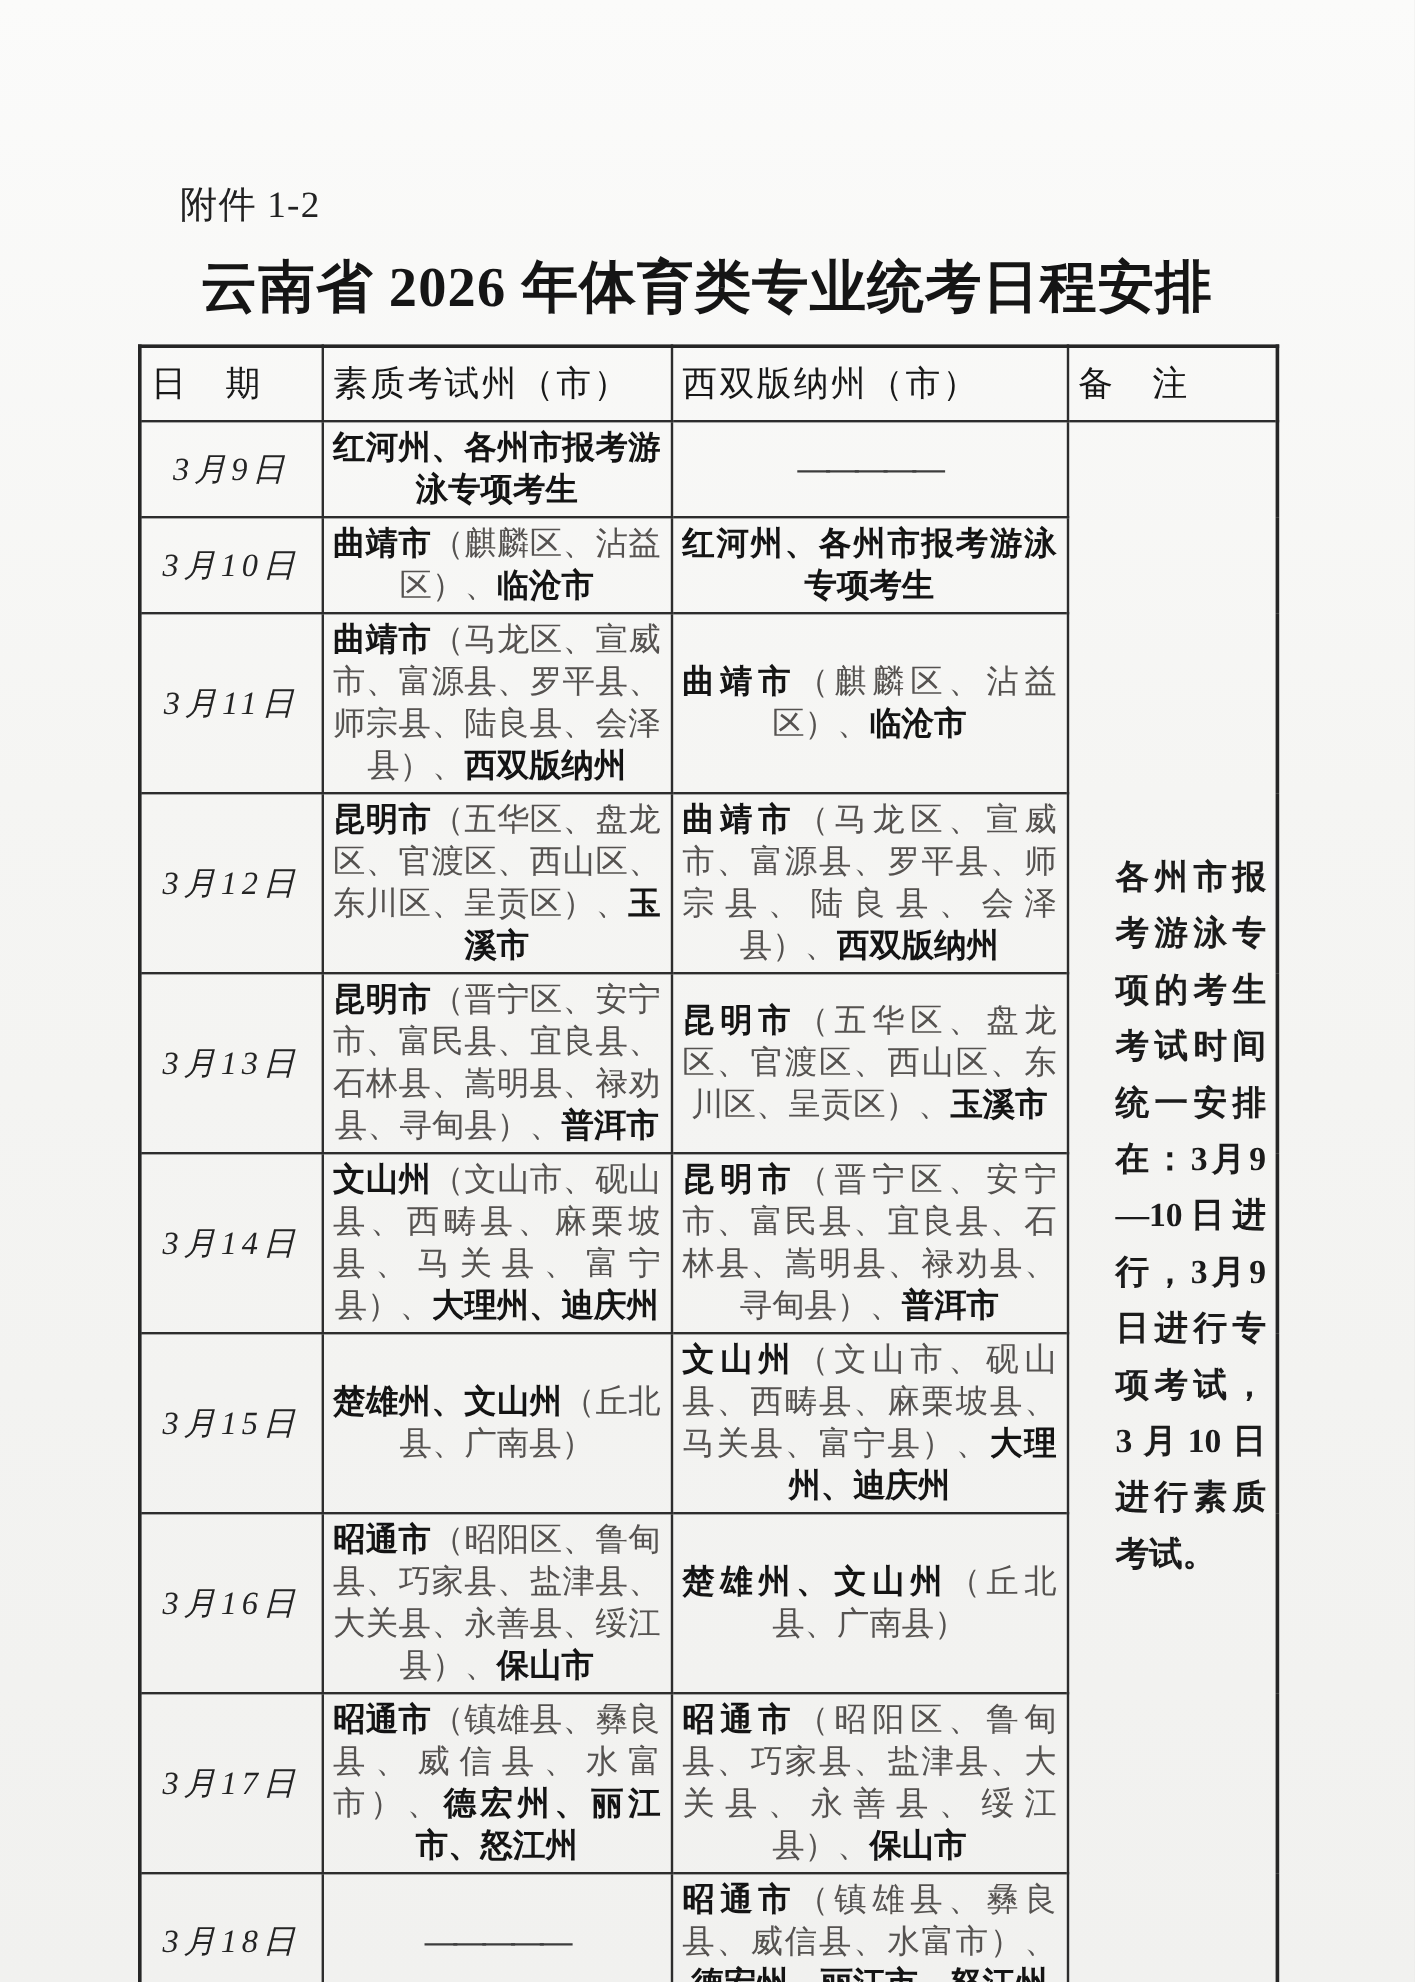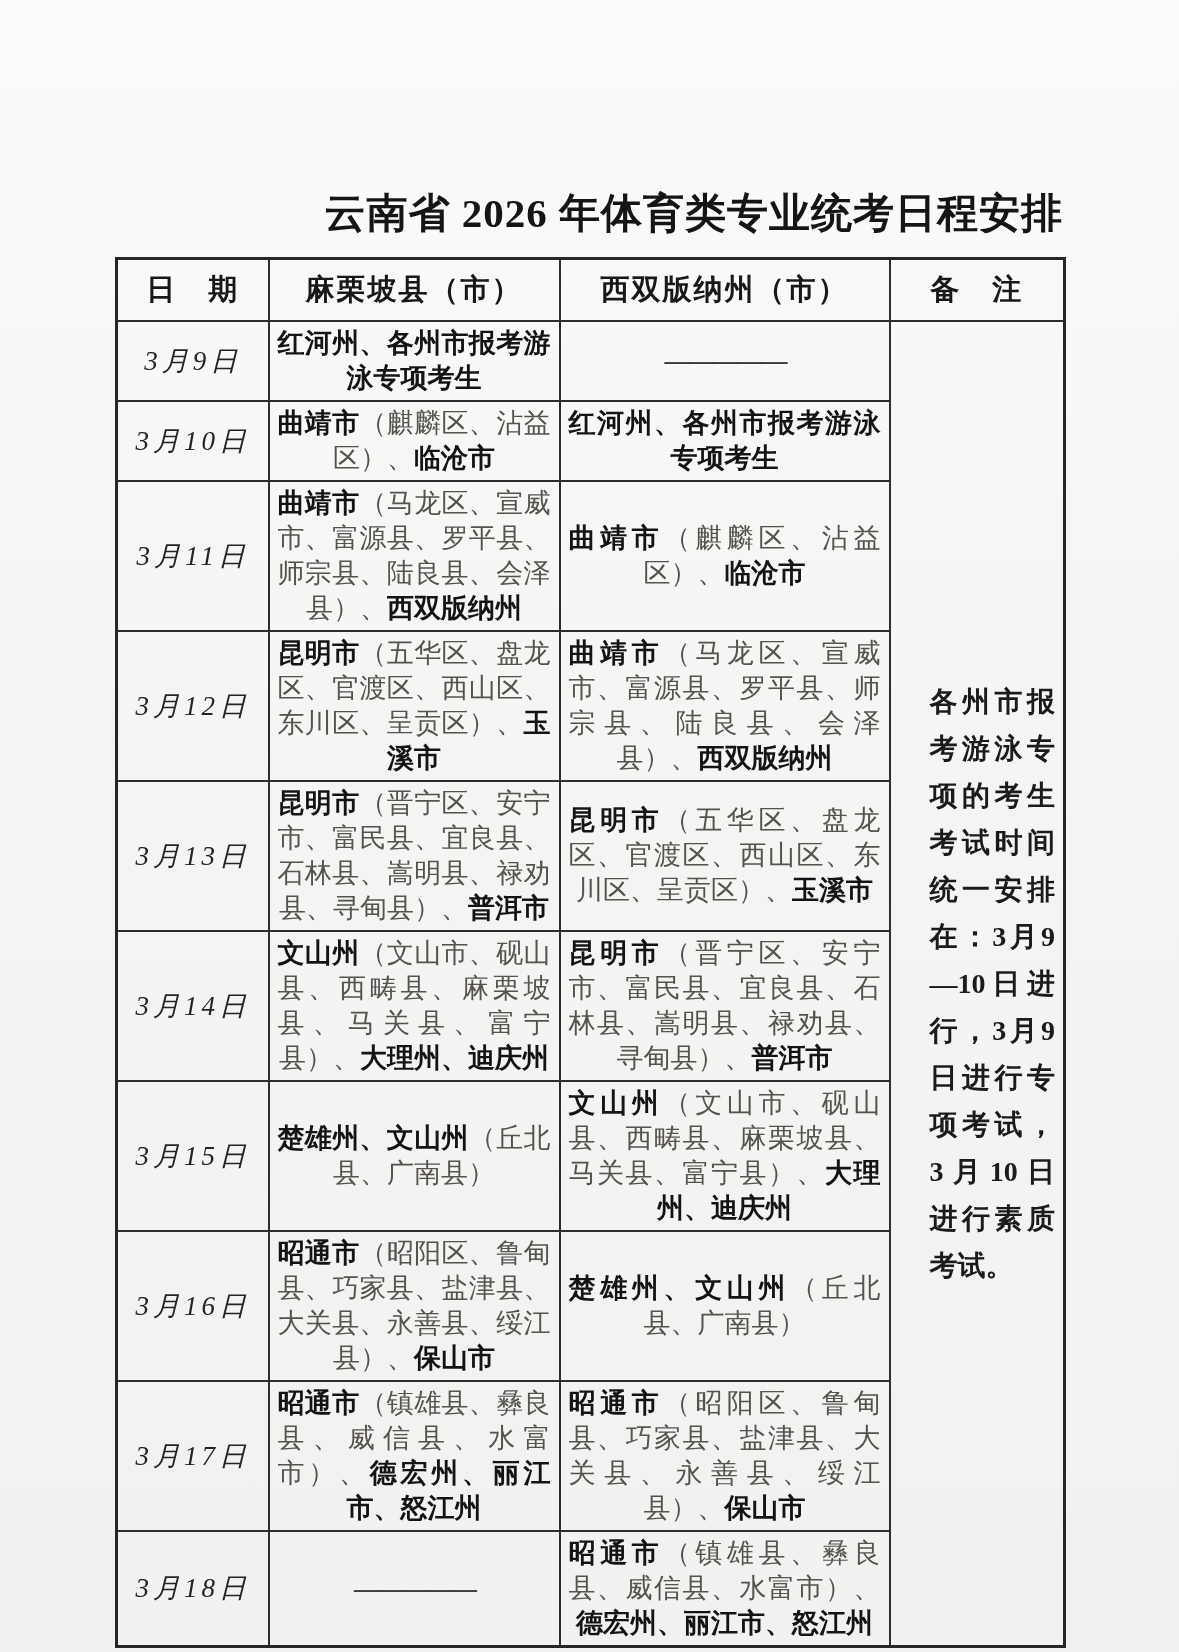--- a/index.html
+++ b/index.html
@@ -23,47 +23,47 @@
     width: 948px;
     margin-left: 115px;
   }
   .attachment-label {
     font-size: 31px;
     color: #222;
     margin-left: 35px;
     letter-spacing: 1px;
   }
   .doc-title {
-    text-align: right;
-    font-size: 41px;
+    text-align: center;
+    font-size: 47px;
     font-weight: 700;
     color: #151515;
     letter-spacing: 1px;
-    margin-top: 36px;
+    margin-top: 16px;
     margin-bottom: 16px;
     white-space: nowrap;
   }
   table.schedule {
     border-collapse: collapse;
     table-layout: fixed;
     width: 948px;
     background: transparent;
   }
   table.schedule td, table.schedule th {
     border: 2px solid #2d2d2d;
     box-sizing: border-box;
     padding: 4px 8px;
   }
   table.schedule { border: 3px solid #262626; }
   thead tr { height: 62px; }
   th {
     font-size: 29px;
-    font-weight: 700;
+    font-weight: 400;
     color: #181818;
-    text-align: center;
+    text-align: left;
     letter-spacing: 2px;
   }
   tbody tr:nth-child(1)  { height: 74px; }
   tbody tr:nth-child(2)  { height: 76px; }
   tbody tr:nth-child(3)  { height: 142px; }
   tbody tr:nth-child(4)  { height: 104px; }
   tbody tr:nth-child(5)  { height: 144px; }
   tbody tr:nth-child(6)  { height: 136px; }
   tbody tr:nth-child(7)  { height: 130px; }
   tbody tr:nth-child(8)  { height: 144px; }
@@ -108,34 +108,35 @@
     text-align: justify;
     margin-left: 31px;
   }
 </style>
 </head>
 <body>
 
 <div class="page">
   <div class="content">
 
+    <div class="attachment-label">附件 1-2</div>
 
     <div class="doc-title">云南省 2026 年体育类专业统考日程安排</div>
 
     <table class="schedule">
       <colgroup>
         <col style="width:152px">
         <col style="width:291px">
         <col style="width:330px">
         <col style="width:175px">
       </colgroup>
       <thead>
         <tr>
           <th>日　期</th>
-          <th>麻栗坡县（市）</th>
+          <th>素质考试州（市）</th>
           <th>西双版纳州（市）</th>
           <th>备　注</th>
         </tr>
       </thead>
       <tbody>
           <tr>
             <td class="date-cell">3月9日</td>
             <td class="content-cell"><span class="seg bold">红河州、各州市报考游泳专项考生</span></td>
             <td class="content-cell"><span class="dash-line">—————</span></td>
             <td class="remark-cell" rowspan="10">

